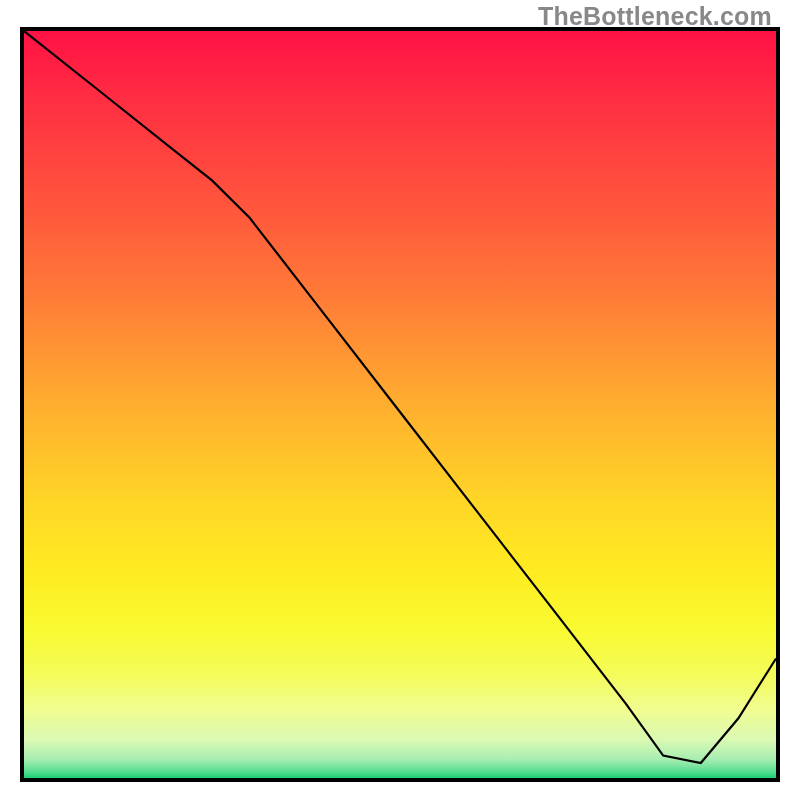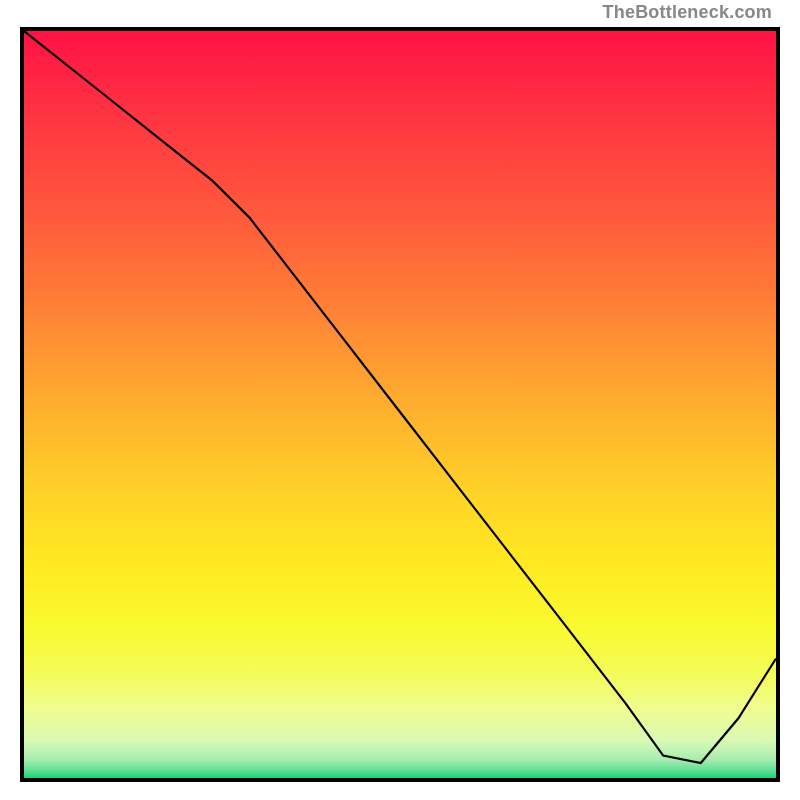--- a/index.html
+++ b/index.html
@@ -13,21 +13,21 @@
   }
   .container {
     position: relative;
     width: 800px;
     height: 800px;
   }
   .attribution {
     position: absolute;
     top: 2px;
     right: 28px;
-    font-size: 18px;
+    font-size: 25px;
     font-weight: bold;
     color: #888888;
     letter-spacing: 0.2px;
   }
   .plot-area {
     position: absolute;
     left: 20px;
     top: 27px;
     width: 760px;
     height: 755px;

